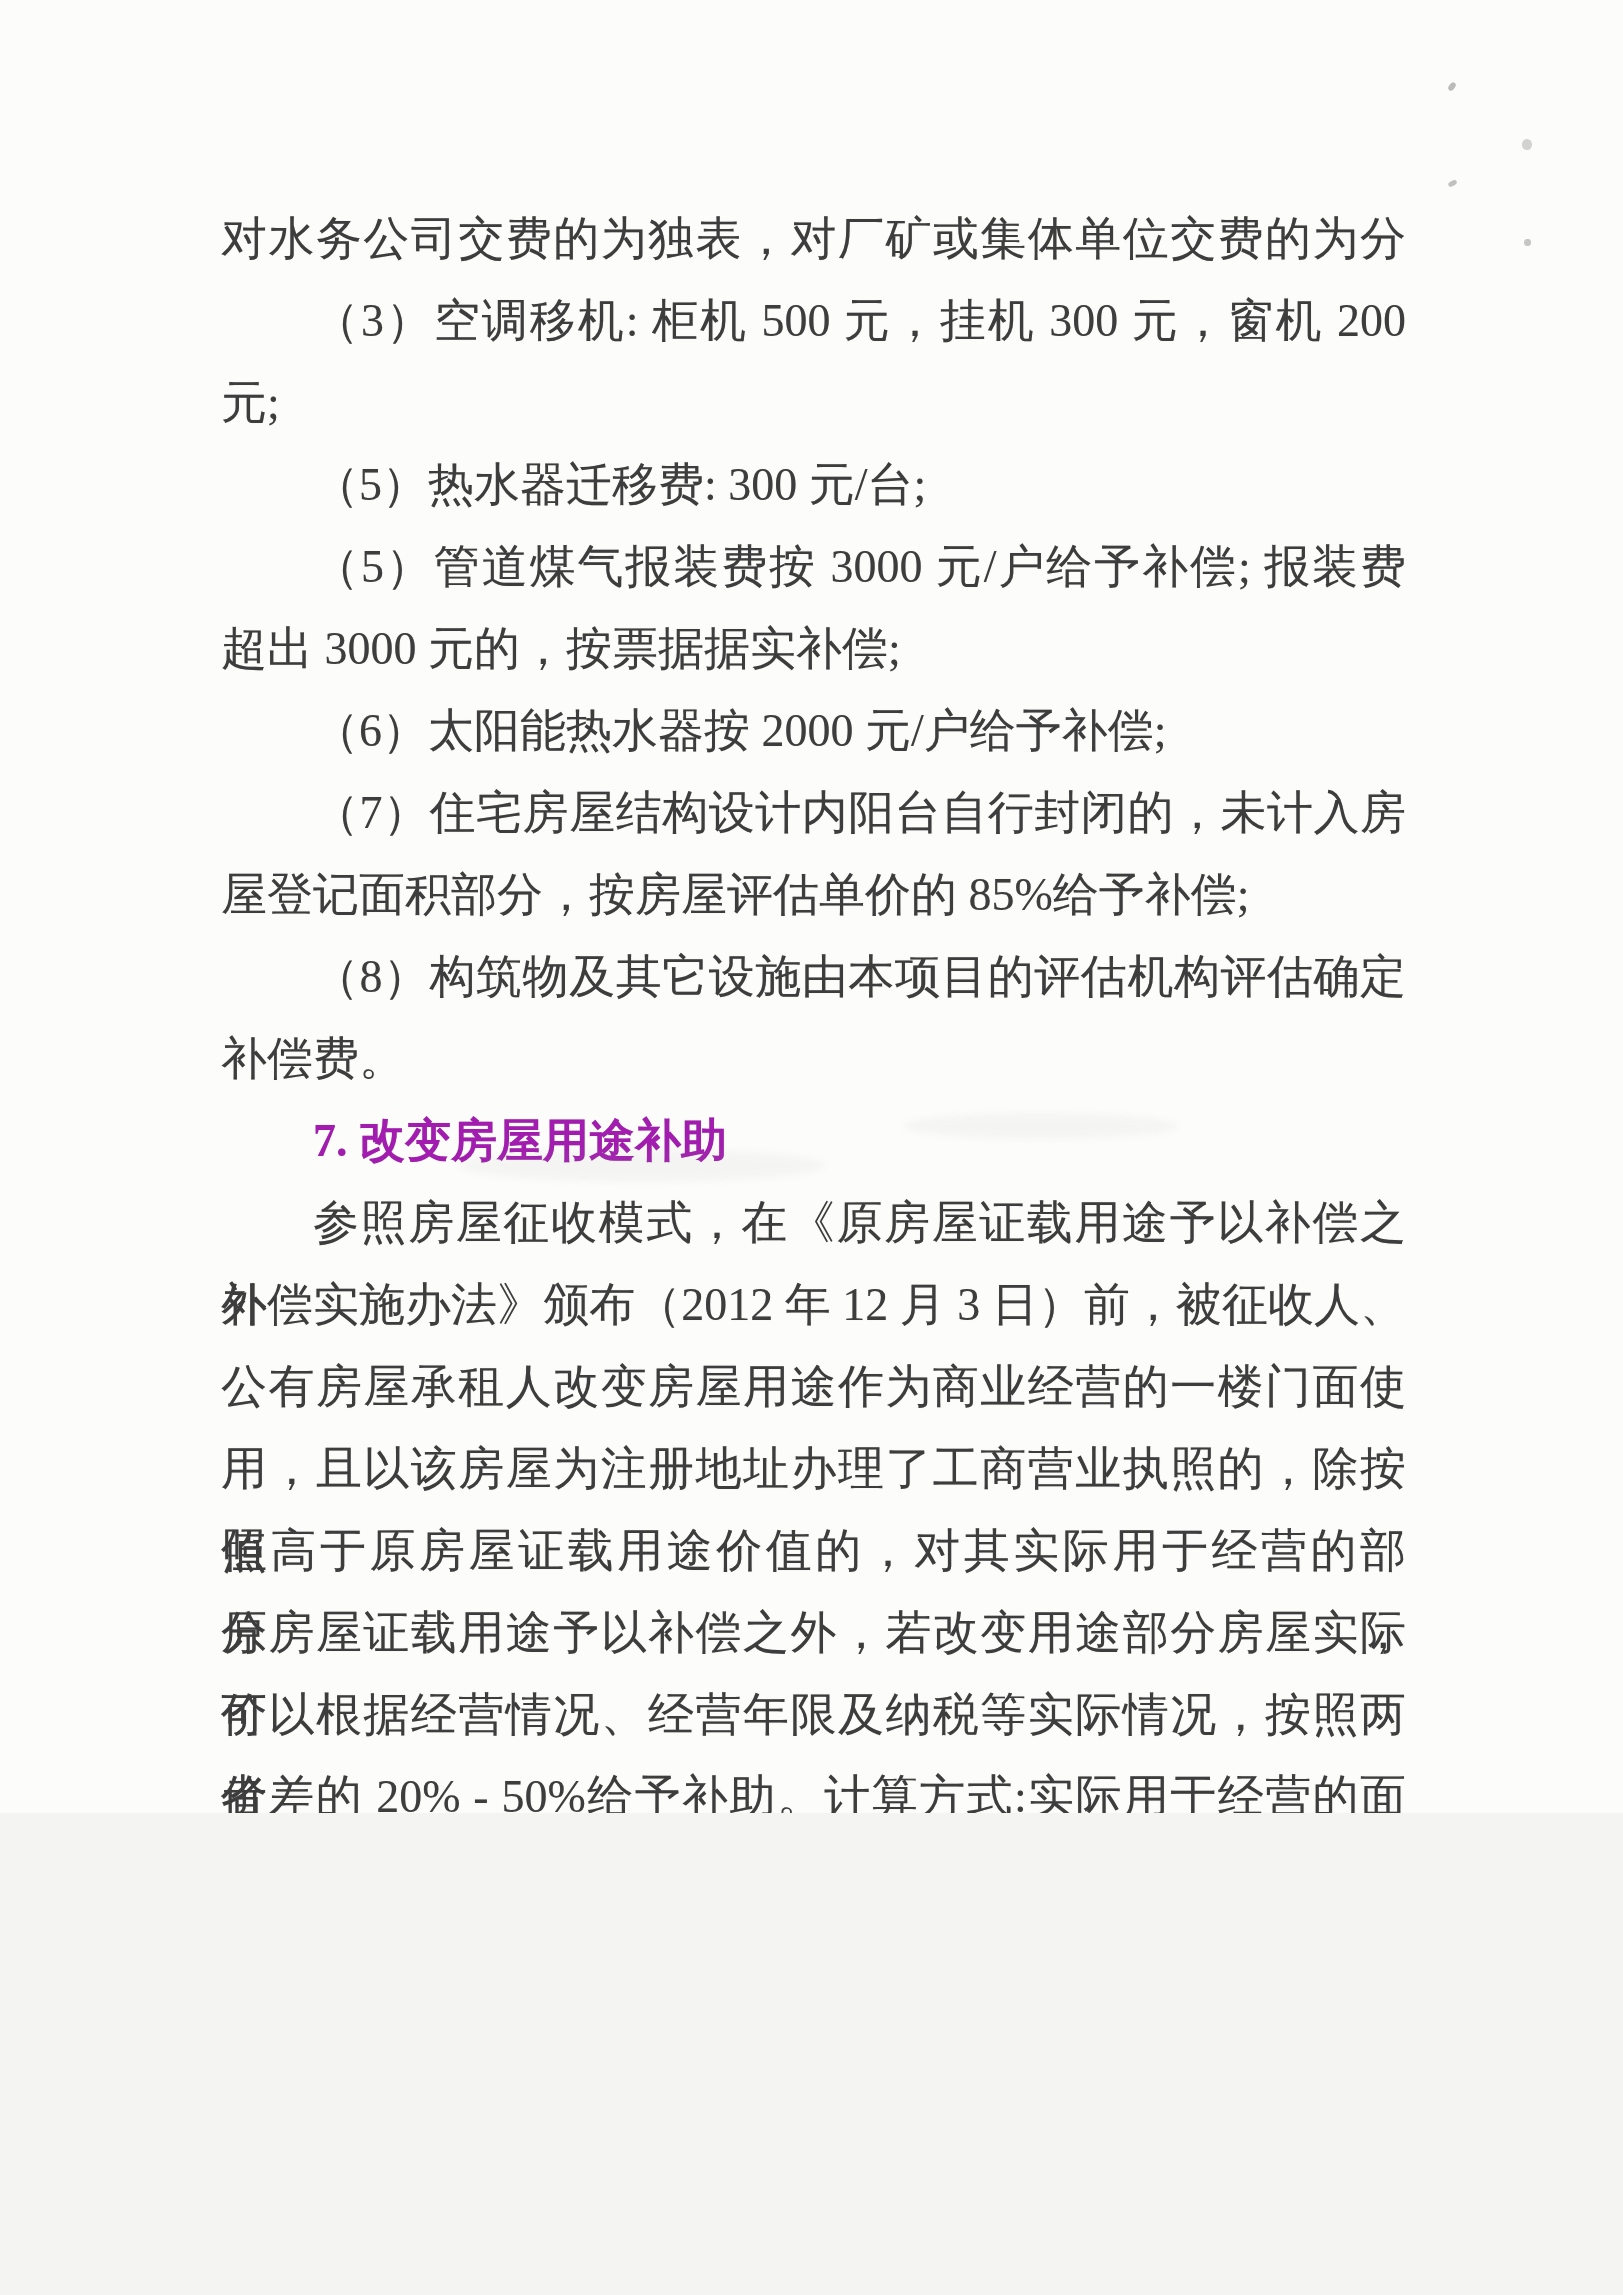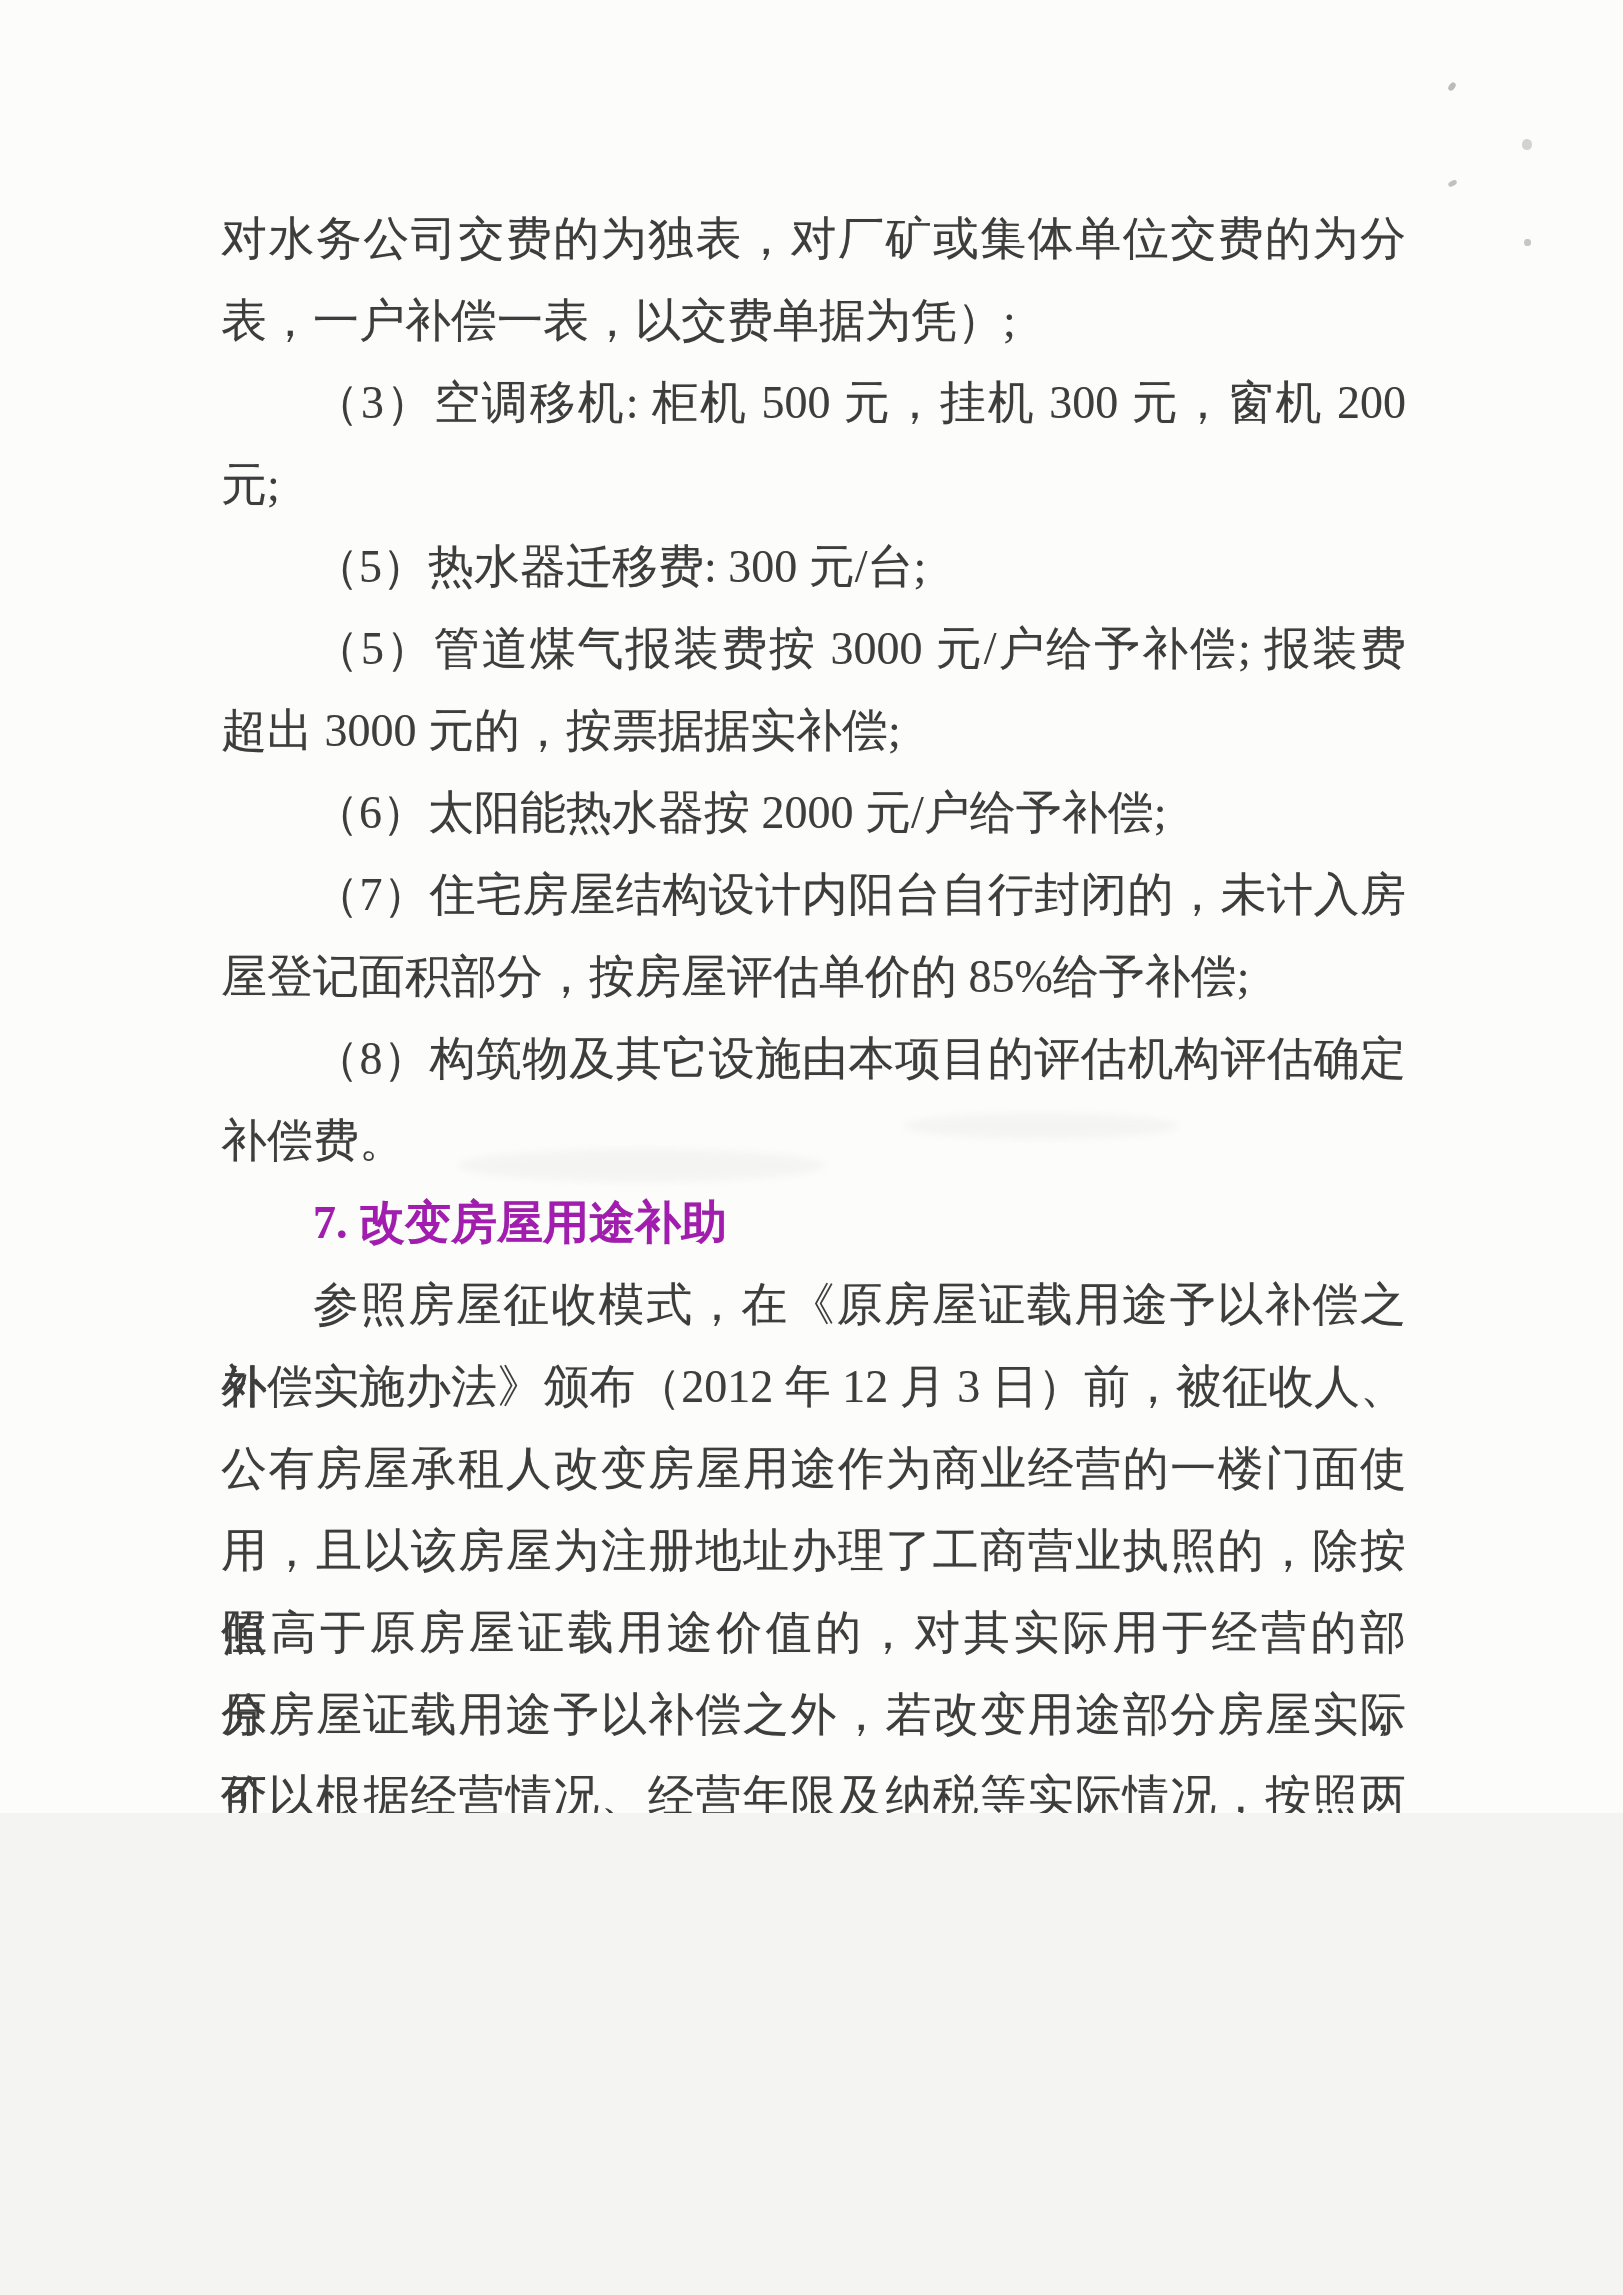--- a/index.html
+++ b/index.html
@@ -67,21 +67,20 @@
   .smudge.m1 { left: 458px;  top: 1149px; width: 367px; height: 33px; }
   .smudge.m2 { left: 903px; top: 1113px; width: 275px; height: 26px; }
 </style>
 </head>
 <body>
 
 <div class="page">
 
   <main class="body-text">
     <p class="ln jf">对水务公司交费的为独表，对厂矿或集体单位交费的为分</p>
-    <p class="ln">表，一户补偿一表，以交费单据为凭）;</p>
     <p class="ln ind jf">（3）空调移机: 柜机 500 元，挂机 300 元，窗机 200</p>
     <p class="ln">元;</p>
     <p class="ln ind">（5）热水器迁移费: 300 元/台;</p>
     <p class="ln ind jf">（5）管道煤气报装费按 3000 元/户给予补偿; 报装费</p>
     <p class="ln">超出 3000 元的，按票据据实补偿;</p>
     <p class="ln ind">（6）太阳能热水器按 2000 元/户给予补偿;</p>
     <p class="ln ind jf">（7）住宅房屋结构设计内阳台自行封闭的，未计入房</p>
     <p class="ln">屋登记面积部分，按房屋评估单价的 85%给予补偿;</p>
     <p class="ln ind jf">（8）构筑物及其它设施由本项目的评估机构评估确定</p>
     <p class="ln">补偿费。</p>

